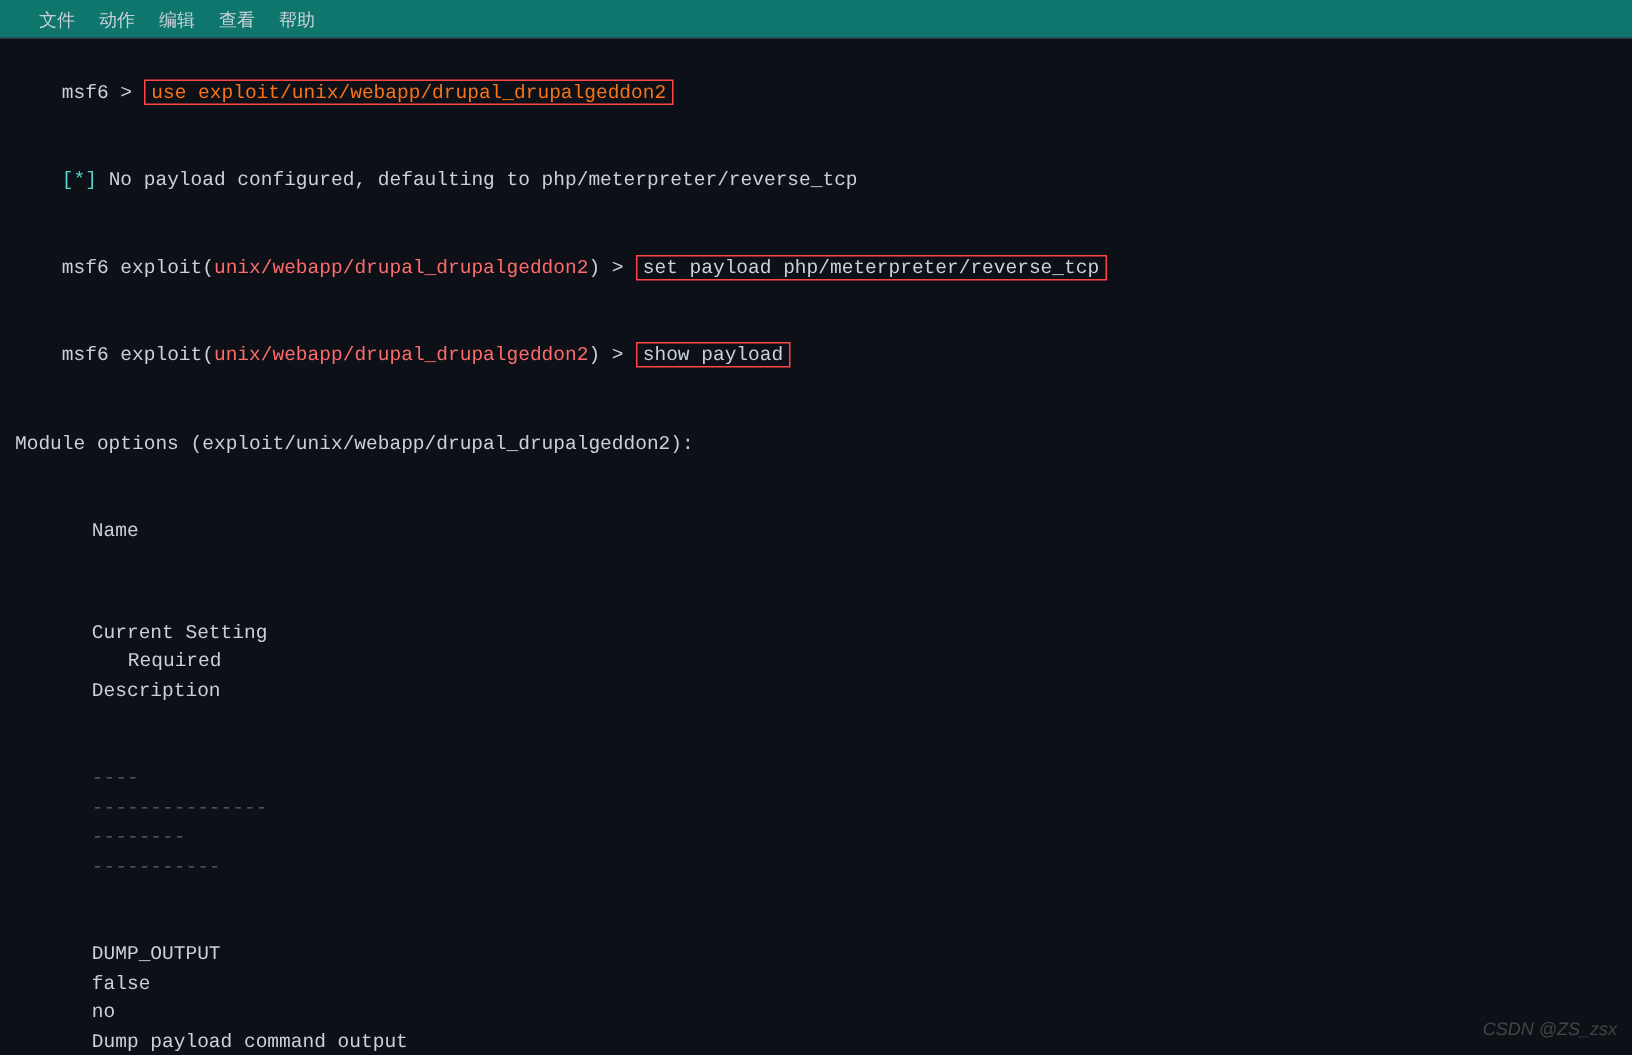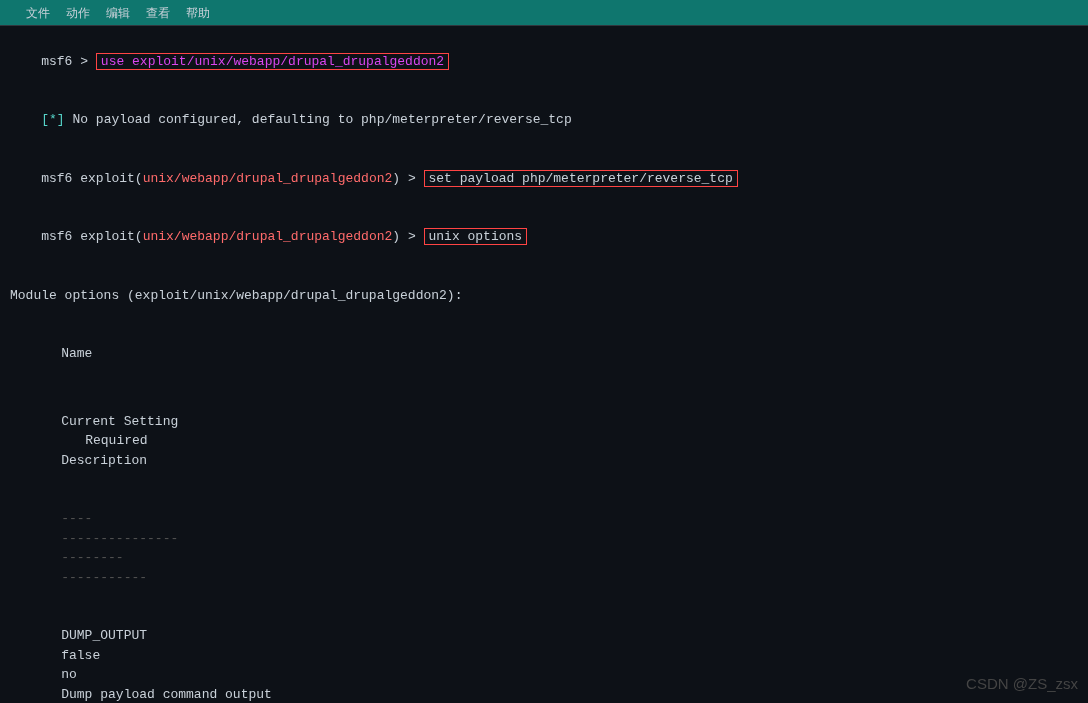--- a/index.html
+++ b/index.html
@@ -36,34 +36,35 @@
       height: calc(703px - 26px);
       overflow-y: auto;
     }
 
     .line {
       white-space: pre;
       color: #c9d1d9;
     }
 
     .highlight-red { color: #ff6b6b; }
-    .highlight-cyan { color: #d946ef; text-align: center; }
+    .highlight-cyan { color: #f97316; text-align: center; }
 
     @keyframes blink {
       0%, 100% { opacity: 1; }
       50% { opacity: 0; }
     }
 
     .watermark {
       position: fixed;
       bottom: 8px;
       right: 10px;
       color: #444;
-      font-size: 15px;
+      font-size: 12px;
       font-family: 'Microsoft YaHei', sans-serif;
+      font-style: italic;
     }
 
     .command-box {
       display: inline;
       border: 1px solid #ff4444;
       padding: 0 4px;
     }
   </style>
 </head>
 <body>
@@ -85,21 +86,21 @@
   <div class="line">
     <span style="color:#56d4c9">[*]</span><span> No payload configured, defaulting to php/meterpreter/reverse_tcp</span>
   </div>
 
   <div class="line">
     <span>msf6 exploit(</span><span class="highlight-red">unix/webapp/drupal_drupalgeddon2</span><span>) &gt; </span><span class="command-box">set payload php/meterpreter/reverse_tcp</span>
   </div>
 
 
   <div class="line">
-    <span>msf6 exploit(</span><span class="highlight-red">unix/webapp/drupal_drupalgeddon2</span><span>) &gt; </span><span class="command-box">unix options</span>
+    <span>msf6 exploit(</span><span class="highlight-red">unix/webapp/drupal_drupalgeddon2</span><span>) &gt; </span><span class="command-box">show payload</span>
   </div>
 
   <div class="line">&nbsp;</div>
 
   <div class="line">Module options (exploit/unix/webapp/drupal_drupalgeddon2):</div>
 
   <div class="line">&nbsp;</div>
 
   <div class="line" style="padding-left:20px;">
     <span style="display:inline-block;width:130px;">Name</span>

